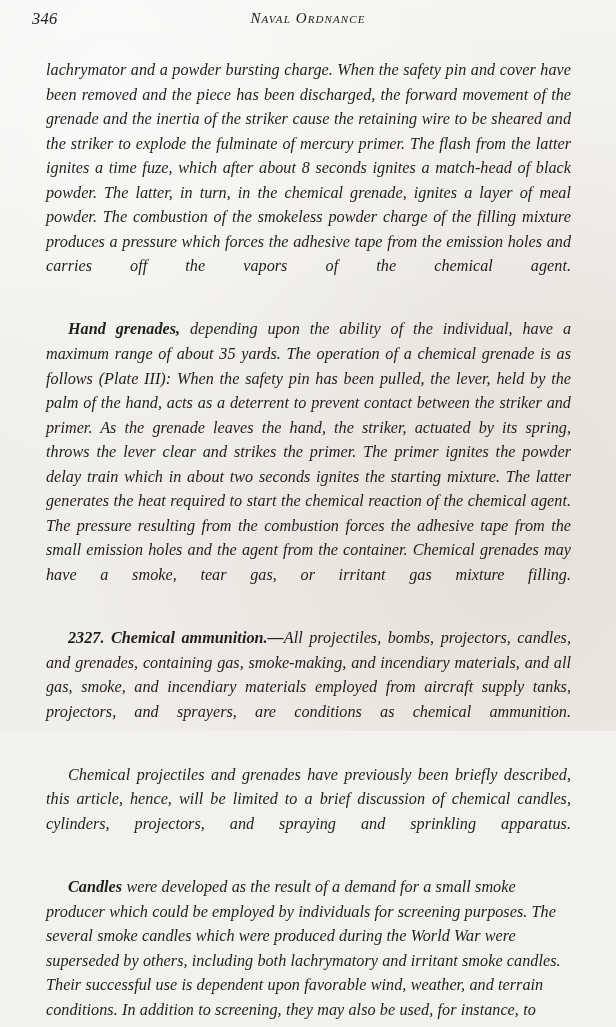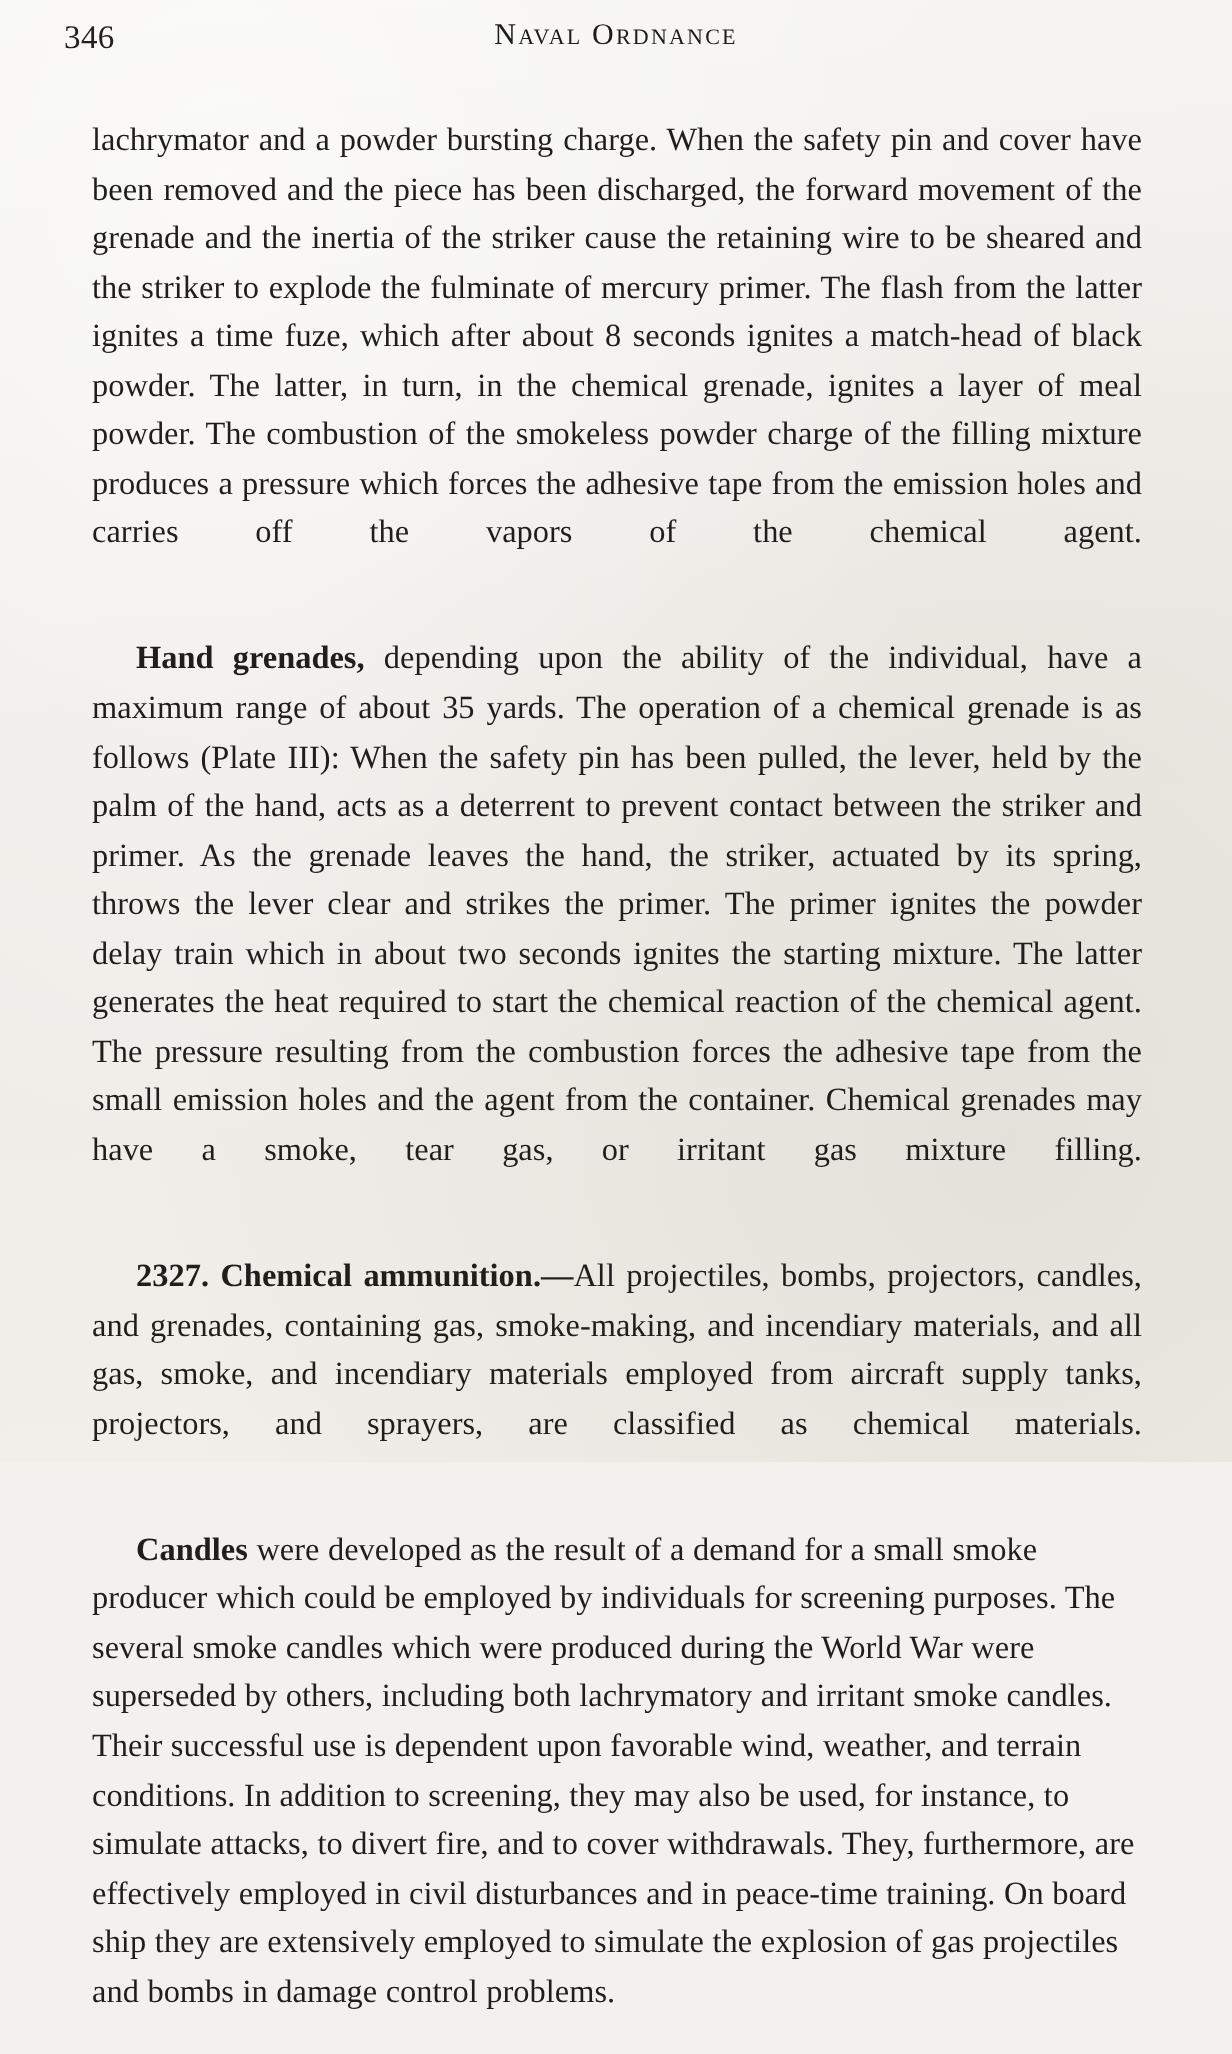--- a/index.html
+++ b/index.html
@@ -19,20 +19,21 @@
   
   .page {
     position: relative;
     width: 616px;
     height: 731px;
     box-sizing: border-box;
     background:
       radial-gradient(ellipse at 18% 12%, rgba(255,255,255,0.55) 0%, rgba(255,255,255,0) 55%),
       radial-gradient(ellipse at 82% 78%, rgba(214,210,200,0.45) 0%, rgba(214,210,200,0) 60%),
       linear-gradient(175deg, #f6f5f2 0%, #eeece7 48%, #f1efea 100%);
+    font-style: italic;
   }
 
   .running-head {
     position: relative;
     height: 30px;
     padding: 10px 30px 0 32px;
     box-sizing: border-box;
   }
   .folio {
     position: absolute;
@@ -104,22 +105,25 @@
 
     <p class="para">
       <span>lachrymator and a powder bursting charge. When the safety pin and cover have been removed and the piece has been discharged, the forward movement of the grenade and the inertia of the striker cause the retaining wire to be sheared and the striker to explode the fulminate of mercury primer. The flash from the latter ignites a time fuze, which after about 8 seconds ignites a match-head of black powder. The latter, in turn, in the chemical grenade, ignites a layer of meal powder. The combustion of the smokeless powder charge of the filling mixture produces a pressure which forces the adhesive tape from the emission holes and carries off the vapors of the chemical agent.</span>
     </p>
 
     <p class="para indent">
       <span class="lead">Hand grenades,</span><span> depending upon the ability of the individual, have a maximum range of about 35 yards. The operation of a chemical grenade is as follows (Plate III): When the safety pin has been pulled, the lever, held by the palm of the hand, acts as a deterrent to prevent contact between the striker and primer. As the grenade leaves the hand, the striker, actuated by its spring, throws the lever clear and strikes the primer. The primer ignites the powder delay train which in about two seconds ignites the starting mixture. The latter generates the heat required to start the chemical reaction of the chemical agent. The pressure resulting from the combustion forces the adhesive tape from the small emission holes and the agent from the container. Chemical grenades may have a smoke, tear gas, or irritant gas mixture filling.</span>
     </p>
 
     <p class="para indent">
-      <span class="lead">2327. Chemical ammunition.—</span><span>All projectiles, bombs, projectors, candles, and grenades, containing gas, smoke-making, and incendiary materials, and all gas, smoke, and incendiary materials employed from aircraft supply tanks, projectors, and sprayers, are classified as chemical materials.</span>
+      <span class="lead">2327. Chemical ammunition.—</span><span>All projectiles, bombs, projectors, candles, and grenades, containing gas, smoke-making, and incendiary materials, and all gas, smoke, and incendiary materials employed from aircraft supply tanks, projectors, and sprayers, are conditions as chemical ammunition.</span>
     </p>
 
+    <p class="para indent">
+      <span>Chemical projectiles and grenades have previously been briefly described, this article, hence, will be limited to a brief discussion of chemical candles, cylinders, projectors, and spraying and sprinkling apparatus.</span>
+    </p>
 
     <p class="para indent">
       <span class="lead">Candles</span><span> were developed as the result of a demand for a small smoke producer which could be employed by individuals for screening purposes. The several smoke candles which were produced during the World War were superseded by others, including both lachrymatory and irritant smoke candles. Their successful use is dependent upon favorable wind, weather, and terrain conditions. In addition to screening, they may also be used, for instance, to simulate attacks, to divert fire, and to cover withdrawals. They, furthermore, are effectively employed in civil disturbances and in peace-time training. On board ship they are extensively employed to simulate the explosion of gas projectiles and bombs in damage control problems.</span>
     </p>
 
   </div>
 </div>
 
 </body></html>

